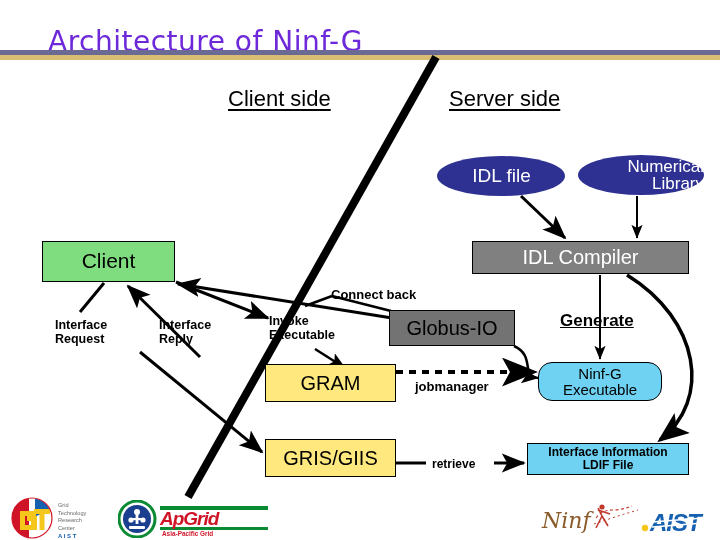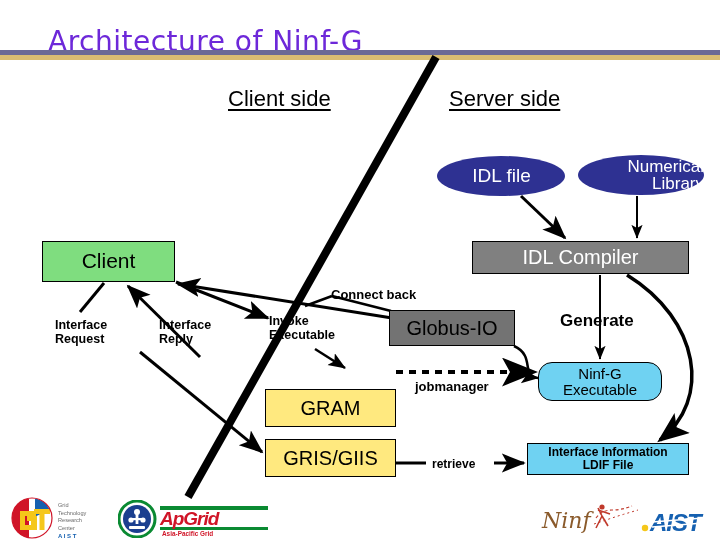--- a/index.html
+++ b/index.html
@@ -84,21 +84,21 @@
     left: 472px; top: 241px; width: 217px; height: 33px;
     background: #808080; color: #ffffff;
     font-size: 20px;
   }
   #node-globus-io {
     left: 389px; top: 310px; width: 126px; height: 36px;
     background: #737373; color: #000;
     font-size: 20px;
   }
   #node-gram {
-    left: 265px; top: 389px; width: 131px; height: 38px;
+    left: 265px; top: 364px; width: 131px; height: 38px;
     background: #ffe97f; color: #000;
     font-size: 20px;
   }
   #node-gris-giis {
     left: 265px; top: 439px; width: 131px; height: 38px;
     background: #ffe97f; color: #000;
     font-size: 20px;
   }
   #node-ninfg-exec {
     left: 538px; top: 362px; width: 124px; height: 39px;
@@ -143,21 +143,21 @@
     font-weight: bold;
     color: #000000;
     font-size: 12.5px;
     line-height: 1.15;
     white-space: pre-line;
   }
   #label-interface-request { left: 55px;  top: 318px; }
   #label-interface-reply   { left: 159px; top: 318px; }
   #label-invoke-exec       { left: 269px; top: 314px; }
   #label-connect-back      { left: 331px; top: 288px; font-size: 13px; }
-  #label-generate          { left: 560px; top: 311px; font-size: 17px; }
+  #label-generate          { left: 560px; top: 311px; font-size: 17px; text-decoration: underline; }
   #label-jobmanager        { left: 415px; top: 380px; font-size: 13px; }
   #label-retrieve          { left: 432px; top: 458px; font-size: 12px; }
 
   
   .logo { position: absolute; }
 
   #logo-gtrc      { left: 6px;   top: 497px; width: 110px; height: 42px; }
   #logo-apgrid    { left: 118px; top: 500px; width: 152px; height: 38px; }
   #logo-ninf      { left: 540px; top: 498px; width: 102px; height: 40px; }
   #logo-aist      { left: 640px; top: 505px; width: 78px;  height: 32px; }

